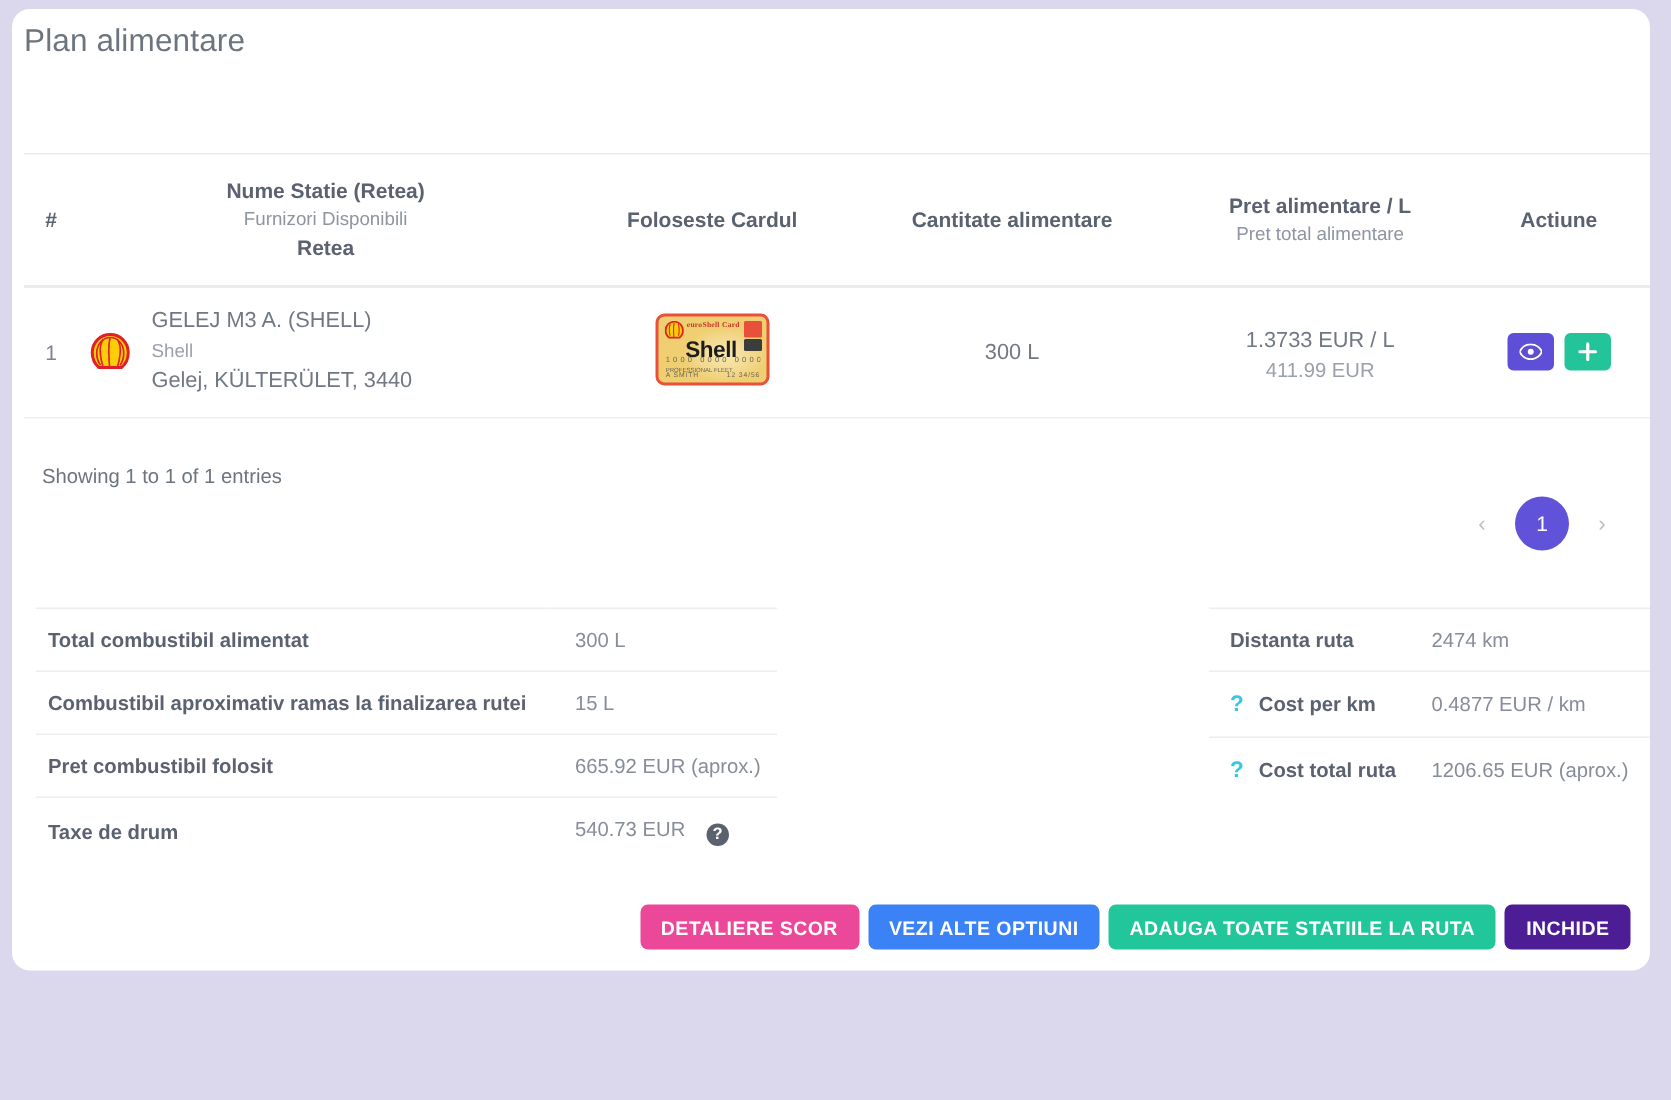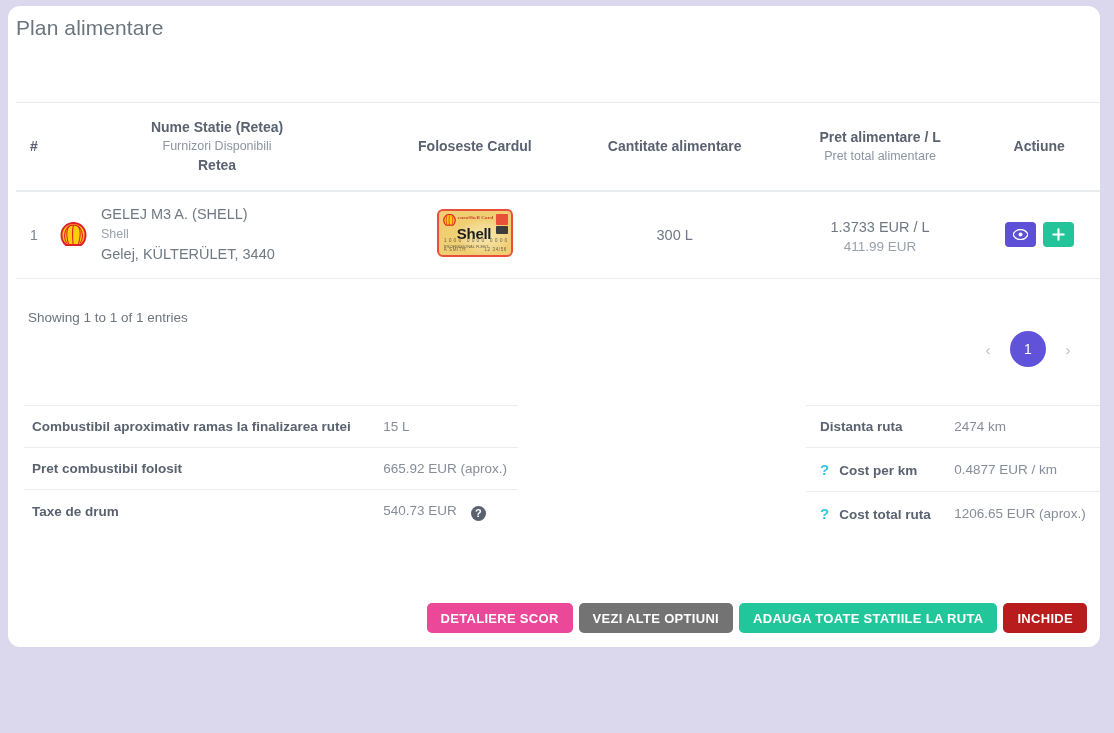--- a/index.html
+++ b/index.html
@@ -202,23 +202,23 @@
   .fbtn {
     border: none; border-radius: 5px;
     padding: 0 14px; height: 30px;
     font-size: 13px; font-weight: bold;
     color: #fff; letter-spacing: 0.3px;
     cursor: pointer;
     font-family: "Liberation Sans", sans-serif;
     display: flex; align-items: center; justify-content: center;
   }
   .fbtn-score  { background: #ec4899; }
-  .fbtn-other  { background: #737373; }
+  .fbtn-other  { background: #3b82f6; }
   .fbtn-addall { background: #22c69b; }
-  .fbtn-close  { background: #b91c1c; }
+  .fbtn-close  { background: #4c1d95; }
 </style>
 </head>
 <body>
 
 <div class="modal">
 
   <div class="modal-title">Plan alimentare</div>
 
   <div class="plan-table">
     <table>
@@ -315,20 +315,24 @@
   <div class="pagination">
     <button class="page-arrow">‹</button>
     <button class="page-num">1</button>
     <button class="page-arrow">›</button>
   </div>
 
   <div class="summary summary-left">
     <table>
       <tbody>
         <tr>
+          <td class="sum-label">Total combustibil alimentat</td>
+          <td class="sum-value">300 L</td>
+        </tr>
+        <tr>
           <td class="sum-label">Combustibil aproximativ ramas la finalizarea rutei</td>
           <td class="sum-value">15 L</td>
         </tr>
         <tr>
           <td class="sum-label">Pret combustibil folosit</td>
           <td class="sum-value">665.92 EUR (aprox.)</td>
         </tr>
         <tr>
           <td class="sum-label">Taxe de drum</td>
           <td class="sum-value">

